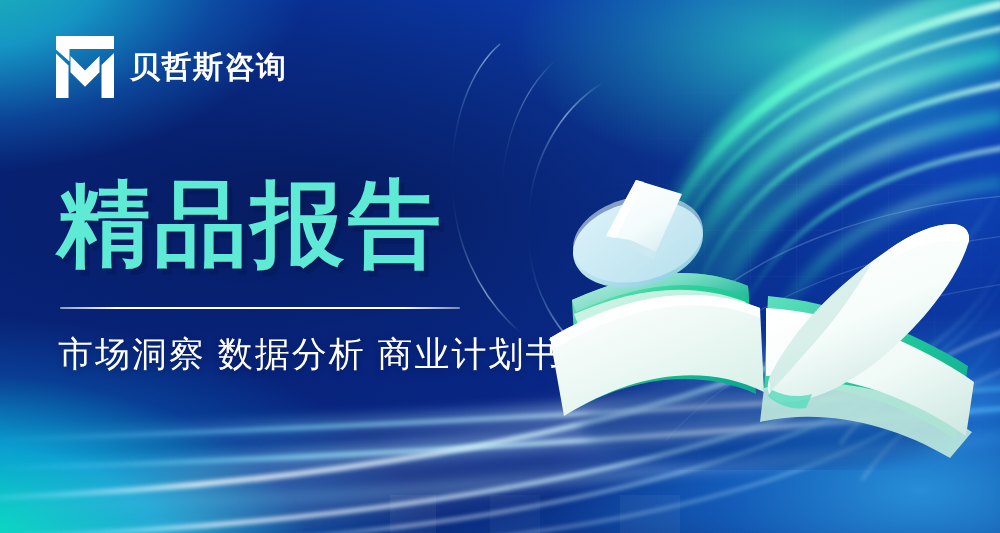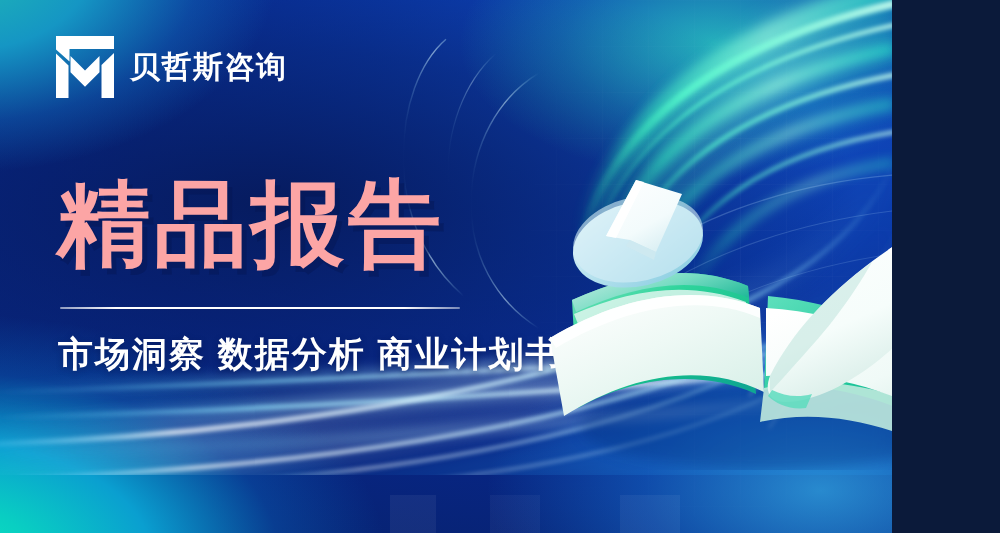--- a/index.html
+++ b/index.html
@@ -2,21 +2,21 @@
 <html><head>
 <meta charset="utf-8">
 <style>
   html, body {
     margin: 0;
     padding: 0;
     background: #0b1a3a;
   }
   #banner {
     position: relative;
-    width: 892px;
+    width: 1000px;
     height: 533px;
     overflow: hidden;
     font-family: "Liberation Sans", "DejaVu Sans", sans-serif;
     background: #0d3ea0;
     user-select: none;
   }
 
   
   .bg-layer { position: absolute; inset: 0; pointer-events: none; }
 
@@ -101,21 +101,21 @@
     font-weight: 700;
     letter-spacing: 2.3px;
     line-height: 1;
     white-space: nowrap;
   }
 
   
   .headline {
     position: absolute;
     left: 57px; top: 176px;
-    color: #fca5a5;
+    color: #5eead4;
     font-size: 93px;
     font-weight: 700;
     letter-spacing: 4px;
     line-height: 1.05;
     white-space: nowrap;
     text-shadow: 5px 6px 0 rgba(4,22,80,0.42);
   }
 
   .divider {
     position: absolute;
@@ -123,21 +123,21 @@
     width: 400px; height: 2px;
     background: linear-gradient(to right, rgba(255,255,255,0.55), #ffffff 14%, #ffffff 86%, rgba(255,255,255,0.45));
     border-radius: 2px;
   }
 
   .subhead {
     position: absolute;
     left: 58px; top: 333px;
     color: #ffffff;
     font-size: 35px;
-    font-weight: 700;
+    font-weight: 400;
     letter-spacing: 2px;
     line-height: 1.2;
     white-space: nowrap;
     text-shadow: 0 2px 6px rgba(3,20,70,0.45);
   }
 
   
   .book { position: absolute; left: 520px; top: 140px; width: 470px; height: 330px; }
 </style>
 </head>

